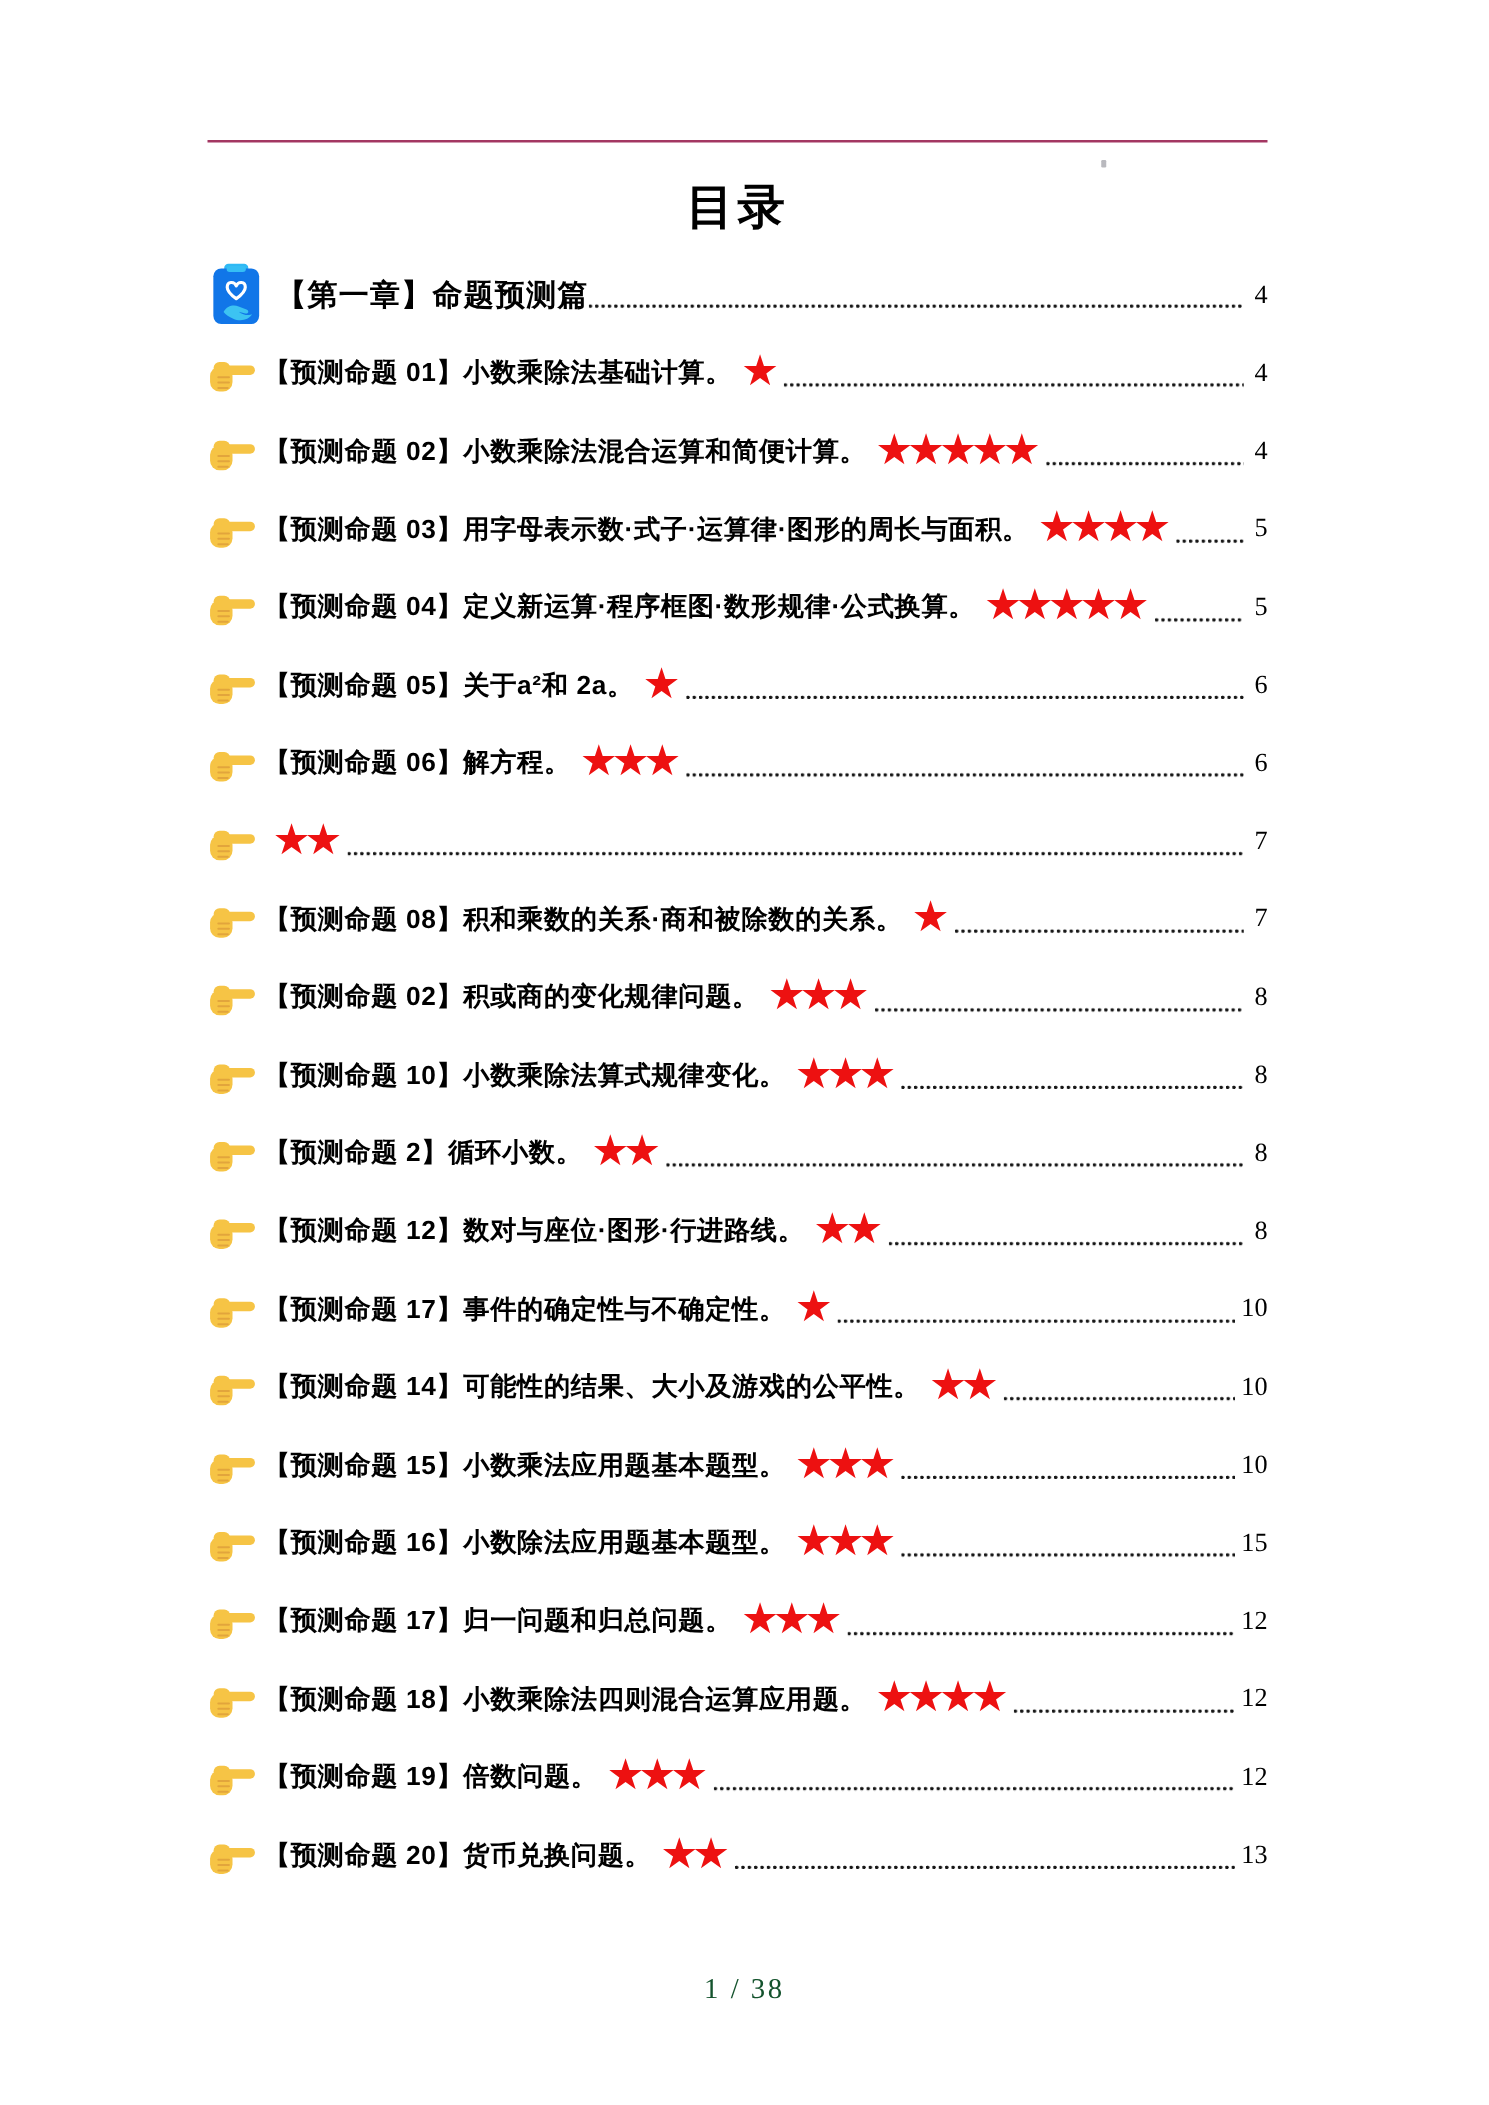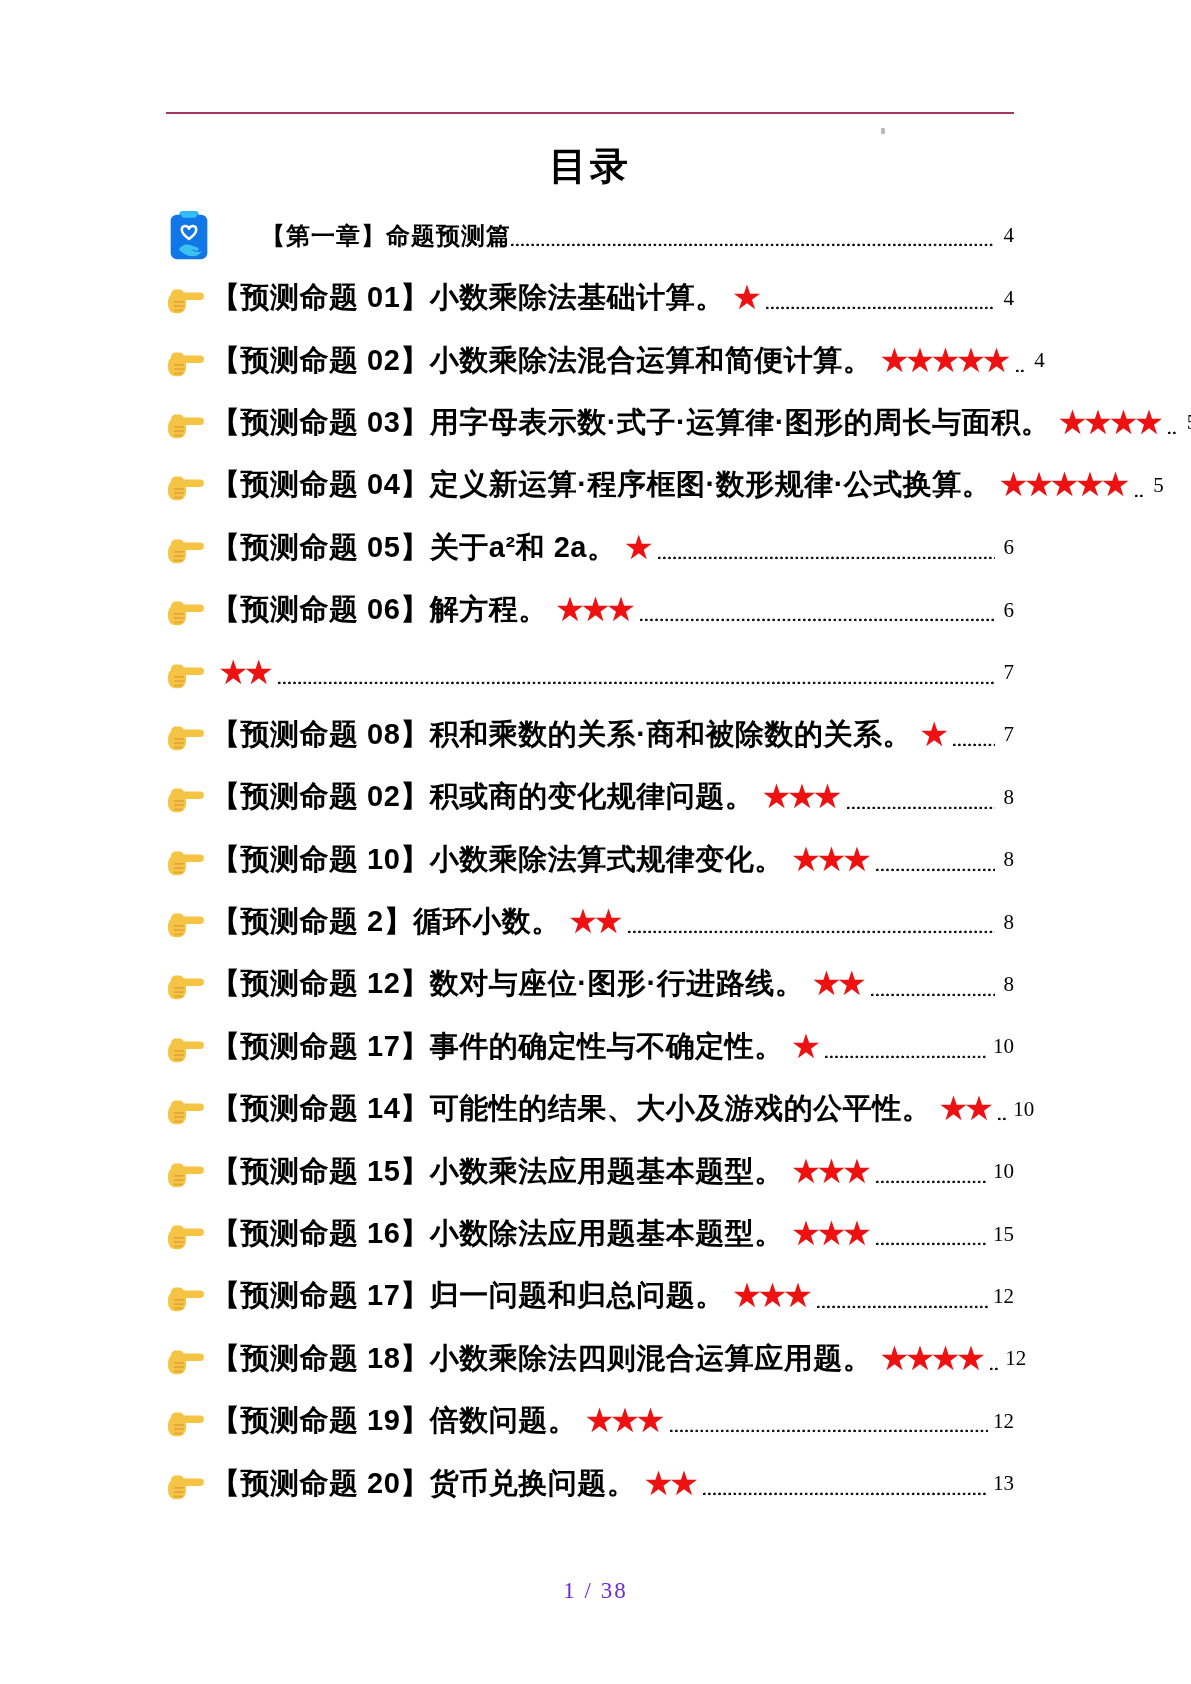--- a/index.html
+++ b/index.html
@@ -24,44 +24,44 @@
     text-align:center;font-size:38px;font-weight:900;color:#000;
     letter-spacing:3px;line-height:44px;margin:0;
   }
   .toc{position:absolute;left:166px;top:204px;width:848px;}
   .row{display:flex;align-items:center;height:62.4px;}
   .row.chapter{height:63px;}
   .chapter-icon{flex:none;width:46px;height:54px;margin-right:9px;}
   .hand{flex:none;width:40px;height:34px;margin-right:5px;margin-top:2px;}
   .hand svg,.chapter-icon svg{display:block;width:100%;height:100%;}
   .lbl{
-    flex:none;font-weight:bold;font-size:29px;color:#000;white-space:nowrap;
+    flex:none;font-weight:bold;font-size:21px;color:#000;white-space:nowrap;
     letter-spacing:0.5px;
   }
-  .row.chapter .lbl{font-size:24px;letter-spacing:1px;margin-left:40px;}
+  .row.chapter .lbl{font-size:24px;letter-spacing:1px;}
   .stars{
     flex:none;color:var(--star-color,#ed1111);
     font-size:34px;line-height:30px;letter-spacing:-5px;
     margin-left:7px;padding-right:9px;margin-top:-2px;
     font-family:"DejaVu Sans", sans-serif;
   }
   .leader{
     flex:1 1 auto;height:4px;align-self:flex-end;margin-bottom:19px;
     background-image:radial-gradient(circle at 1.3px 1.9px,#161616 1.15px,transparent 1.65px);
     background-size:5.1px 4px;background-repeat:repeat-x;
     min-width:10px;
   }
   .row.chapter .leader{margin-bottom:20px;}
   .pg{
     flex:none;font-family:"Liberation Serif", serif;font-size:21px;color:#000;
     margin-left:5px;min-width:14px;text-align:right;
   }
   .footer{
     position:absolute;left:0;top:1578px;width:100%;text-align:center;
-    font-family:"Liberation Serif", serif;font-size:23px;color:#6d28d9;
+    font-family:"Liberation Serif", serif;font-size:23px;color:#14532d;
     letter-spacing:2px;
   }
 </style>
 </head>
 <body>
 
 <div class="page">
 
   <div class="topline"></div>
   <div class="stray-mark"></div>

